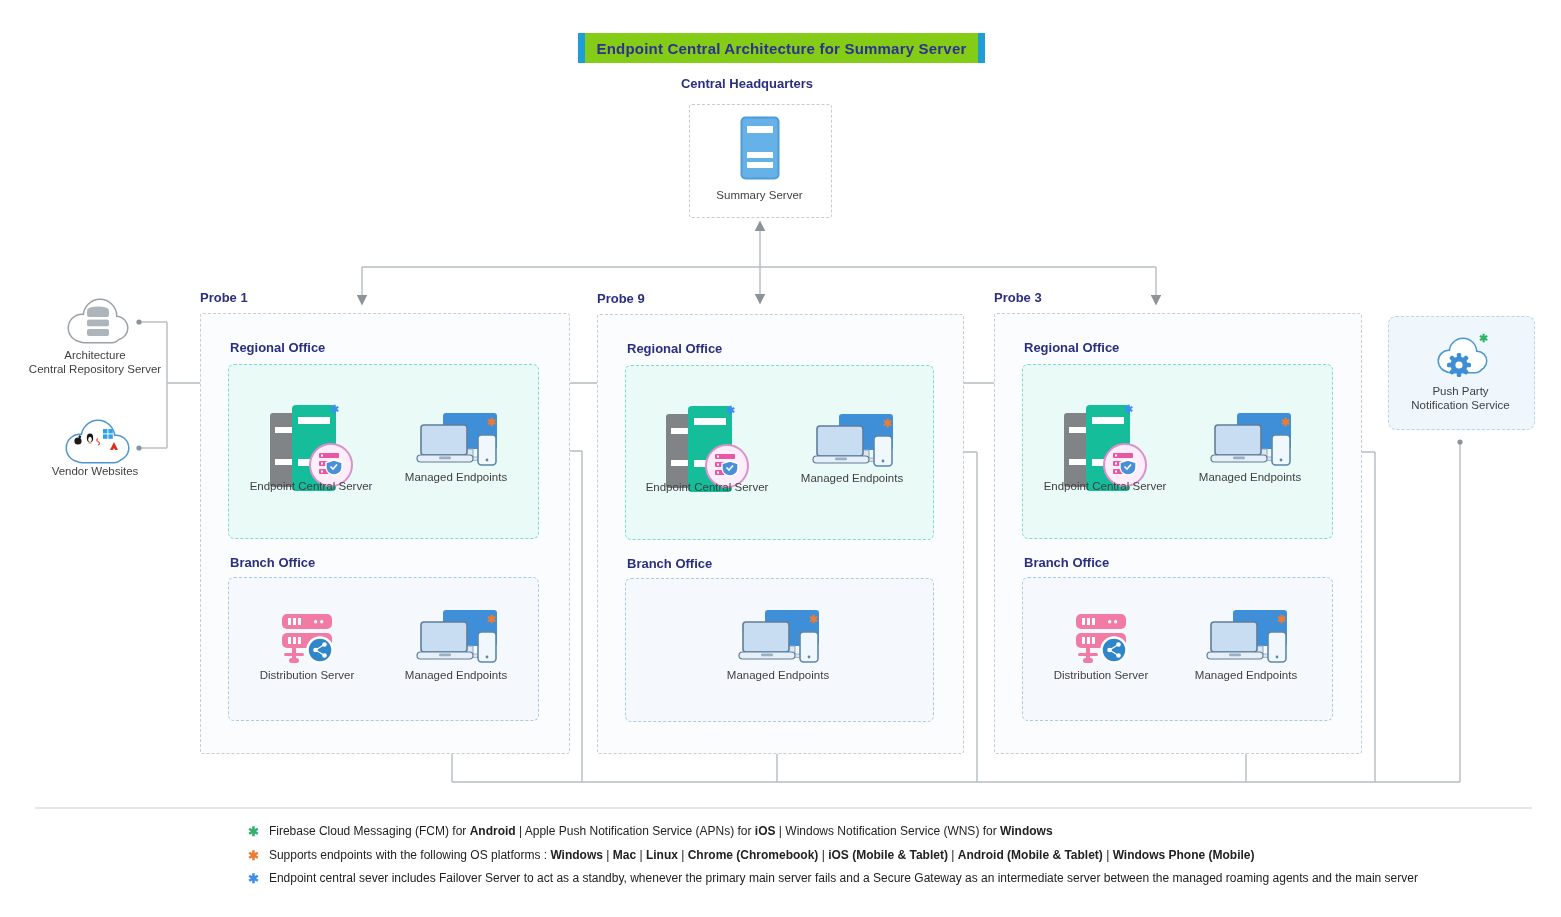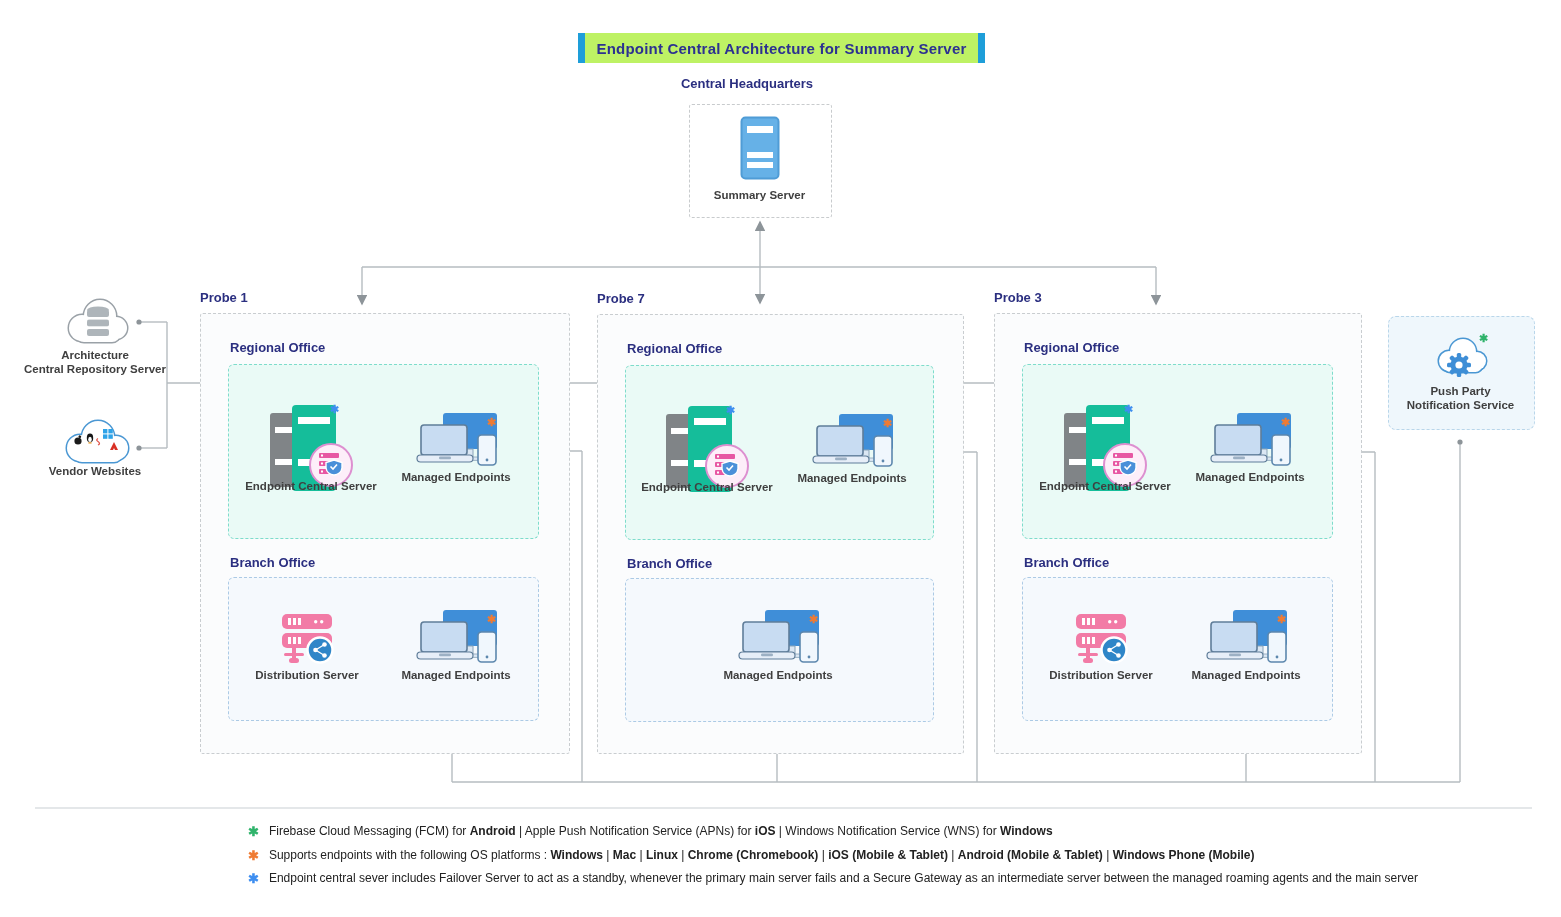--- a/index.html
+++ b/index.html
@@ -1,34 +1,34 @@
 <!DOCTYPE html>
 <html><head>
 <meta charset="utf-8">
 <style>
   html,body{margin:0;padding:0;background:#fff;}
   .canvas{position:relative;width:1561px;height:917px;background:#ffffff;
           font-family:"Liberation Sans",sans-serif;overflow:hidden;}
   .abs{position:absolute;}
   
   .title-band{position:absolute;left:578px;top:33px;width:407px;height:30px;
-              background:#bef264;display:flex;align-items:center;justify-content:center;}
+              background:#84cc16;display:flex;align-items:center;justify-content:center;}
   .title-band .bar{position:absolute;top:0;width:7px;height:30px;background:#1e9ed9;}
   .title-band .bar.left{left:0;} .title-band .bar.right{right:0;}
   .title-text{font-size:15px;font-weight:700;color:#2c3191;letter-spacing:.2px;}
   
   .navy-h{position:absolute;font-size:13px;font-weight:700;color:#2b2f80;}
   
   .probe-box{position:absolute;background:#fbfcfd;border:1.5px dashed #c9cdd0;border-radius:3px;}
   .mint-box{position:absolute;background:#eafaf6;border:1.5px dashed #7edccb;border-radius:6px;}
   .branch-box{position:absolute;background:#f5f9fd;border:1.5px dashed #accae5;border-radius:6px;}
   .hq-box{position:absolute;background:#ffffff;border:1.5px dashed #c8cbcd;border-radius:3px;}
   .tp-box{position:absolute;background:#eff7fc;border:1.5px dashed #b9d6ea;border-radius:8px;}
   
-  .dev-label{position:absolute;font-size:11.5px;color:#3f3f3f;text-align:center;line-height:14px;font-weight:bold;}
+  .dev-label{position:absolute;font-size:11.5px;color:#3f3f3f;text-align:center;line-height:14px;}
   .ast{position:absolute;font-size:11px;font-weight:700;line-height:10px;}
   .ast.blue{color:#3e8ef0;} .ast.orange{color:#ef7b33;} .ast.green{color:#2fb36b;}
   
   .divider{position:absolute;left:35px;top:807px;width:1497px;height:2px;background:#e4e7e9;}
   .footnote{position:absolute;left:248px;display:flex;align-items:flex-start;gap:10px;}
   .fn-star{font-size:13px;line-height:15px;font-weight:700;}
   .fn-text{font-size:12px;color:#222;line-height:15px;white-space:nowrap;}
   .fn-small .fn-text{font-size:12px;}
   svg{display:block;}
   .overlay{position:absolute;left:0;top:0;pointer-events:none;}
@@ -167,21 +167,21 @@
   </svg>
   <div class="dev-label" style="left:10px;top:464px;width:170px;">Vendor Websites</div>
 
   <div class="navy-h" style="left:200px;top:290px;">Probe 1</div>
   <div class="probe-box" style="left:200px;top:313px;width:368px;height:439px;"></div>
   <div class="navy-h" style="left:230px;top:340px;">Regional Office</div>
   <div class="mint-box" style="left:228px;top:364px;width:309px;height:173px;"></div>
   <div class="navy-h" style="left:230px;top:555px;">Branch Office</div>
   <div class="branch-box" style="left:228px;top:577px;width:309px;height:142px;"></div>
 
-  <div class="navy-h" style="left:597px;top:291px;">Probe 7</div>
+  <div class="navy-h" style="left:597px;top:291px;">Probe 9</div>
   <div class="probe-box" style="left:597px;top:314px;width:365px;height:438px;"></div>
   <div class="navy-h" style="left:627px;top:341px;">Regional Office</div>
   <div class="mint-box" style="left:625px;top:365px;width:307px;height:173px;"></div>
   <div class="navy-h" style="left:627px;top:556px;">Branch Office</div>
   <div class="branch-box" style="left:625px;top:578px;width:307px;height:142px;"></div>
 
   <div class="navy-h" style="left:994px;top:290px;">Probe 3</div>
   <div class="probe-box" style="left:994px;top:313px;width:366px;height:439px;"></div>
   <div class="navy-h" style="left:1024px;top:340px;">Regional Office</div>
   <div class="mint-box" style="left:1022px;top:364px;width:309px;height:173px;"></div>

